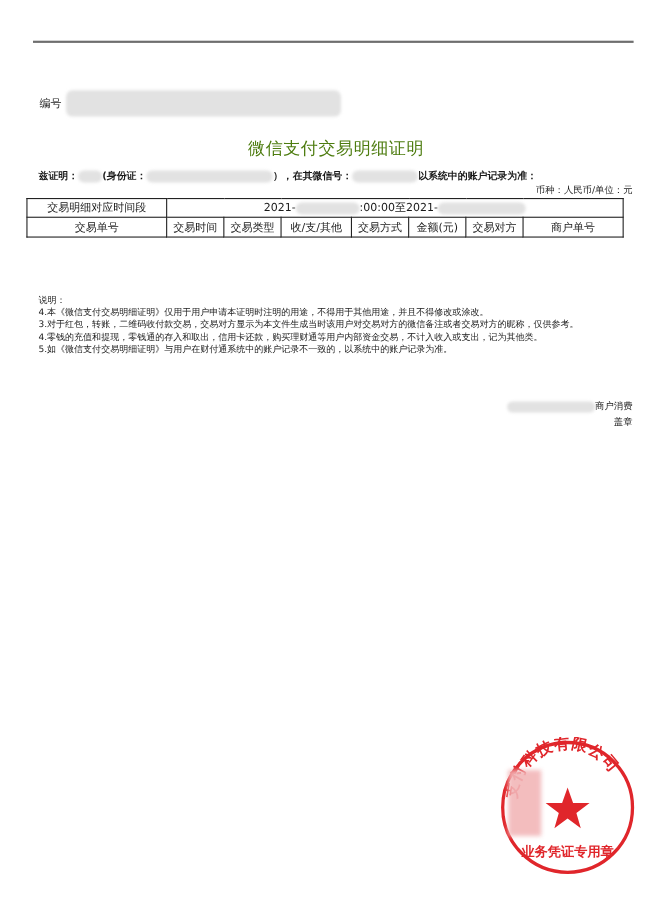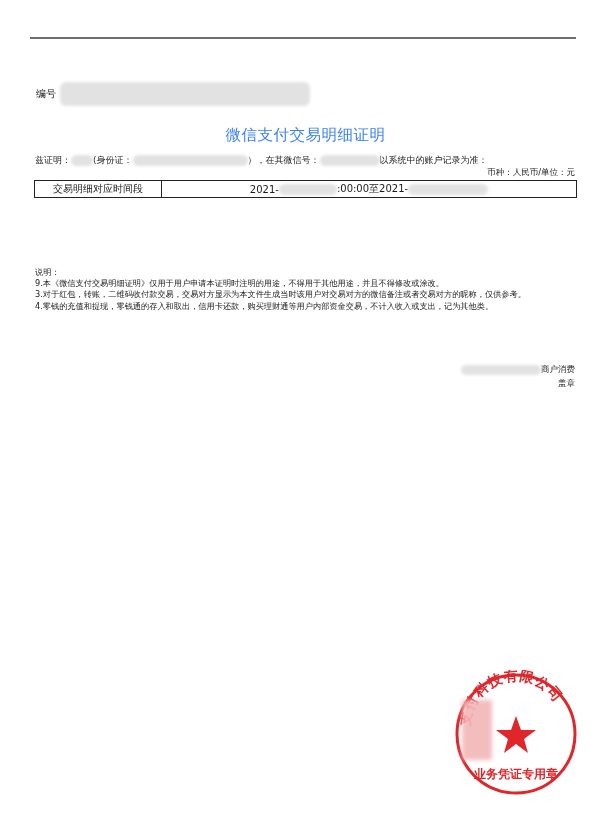--- a/index.html
+++ b/index.html
@@ -2,24 +2,24 @@
 <html><head>
 <meta charset="utf-8">
 <style>
   * { margin:0; padding:0; box-sizing:border-box; }
   html, body { width:611px; height:828px; background:#ffffff; overflow:hidden; }
   body { position:relative; font-family:"DejaVu Sans", "Liberation Sans", sans-serif; color:#1a1a1a; }
   .abs { position:absolute; }
   .top-rule { left:30px; top:37px; width:546px; height:2px; background:#6e6e6e; }
   .serial { left:36px; top:82px; font-size:10px; display:flex; align-items:center; }
   .blur { display:inline-block; background:#e2e2e2; border-radius:6px; filter:blur(1.5px); }
-  .title { left:0; width:611px; top:125px; text-align:center; font-size:15.5px; color:#3b82f6; letter-spacing:0.5px; }
-  .cert-line { left:35px; top:154px; font-size:9px; white-space:nowrap; display:flex; align-items:center; }
+  .title { left:0; width:611px; top:125px; text-align:center; font-size:15.5px; color:#4d7c0f; letter-spacing:0.5px; }
+  .cert-line { left:35px; top:154px; font-size:9px; white-space:nowrap; display:flex; align-items:center;font-weight:bold; }
   .currency { right:36px; top:167px; font-size:8.5px; }
-  table.tx { position:absolute; left:34px; top:180px; width:542px; border-collapse:collapse; table-layout:fixed; }
+  table.tx { position:absolute; left:24px; top:180px; width:542px; border-collapse:collapse; table-layout:fixed; }
   table.tx td { border:1px solid #222; font-size:10px; text-align:center; vertical-align:middle; padding:0; overflow:hidden; white-space:nowrap; }
   .row-period td { height:17px; }
   .row-sect td { height:16px; font-weight:bold; font-size:10px; }
   .row-head td { height:18px; font-size:10.5px; }
   .row-data td { height:31px; font-size:8px; vertical-align:top; padding-top:3px; }
   .notes { left:35px; top:267px; width:545px; font-size:8.2px; line-height:11.2px; color:#1a1a1a; }
   .company { right:36px; top:364px; font-size:8.5px; display:flex; align-items:center; }
   .stamp-label { right:36px; top:378px; font-size:8.5px; }
   .seal { left:452px; top:670px; width:128px; height:128px; }
   .seal-blur { left:462px; top:700px; width:30px; height:60px; background:#f2b6b8; filter:blur(2px); opacity:0.9; }
@@ -59,28 +59,39 @@
       <col style="width:52px">
       <col style="width:91px">
   </colgroup>
   <tbody>
       <tr class="row-period">
     <td>交易明细对应时间段</td>
     <td colspan="7">
       <span style="display:inline-flex;align-items:center;">2021-<span class="blur" style="width:58px;height:11px;"></span>:00:00至2021-<span class="blur" style="width:80px;height:11px;"></span></span>
     </td>
   </tr>
+  <tr class="row-head">
+    <td>交易单号</td>
+    <td>交易时间</td>
+    <td>交易类型</td>
+    <td>收/支/其他</td>
+    <td>交易方式</td>
+    <td>金额(元)</td>
+    <td>交易对方</td>
+    <td>商户单号</td>
+  </tr>
 </tbody>
   </table>
 
 <div class="abs notes">
   <div>说明：</div>
-  <div>9.本《微信支付交易明细证明》仅用于用户申请本证明时注明的用途，不得用于其他用途，并且不得修改或涂改。</div>
+  <div>4.本《微信支付交易明细证明》仅用于用户申请本证明时注明的用途，不得用于其他用途，并且不得修改或涂改。</div>
   <div>3.对于红包，转账，二维码收付款交易，交易对方显示为本文件生成当时该用户对交易对方的微信备注或者交易对方的昵称，仅供参考。</div>
   <div>4.零钱的充值和提现，零钱通的存入和取出，信用卡还款，购买理财通等用户内部资金交易，不计入收入或支出，记为其他类。</div>
+  <div>5.如《微信支付交易明细证明》与用户在财付通系统中的账户记录不一致的，以系统中的账户记录为准。</div>
 </div>
 
 <div class="abs company">
   <span class="blur" style="width:80px;height:10px;"></span>
   <span>商户消费</span>
 </div>
 <div class="abs stamp-label">盖章</div>
 
 <svg class="abs seal" viewBox="0 0 128 128">
   <defs>

